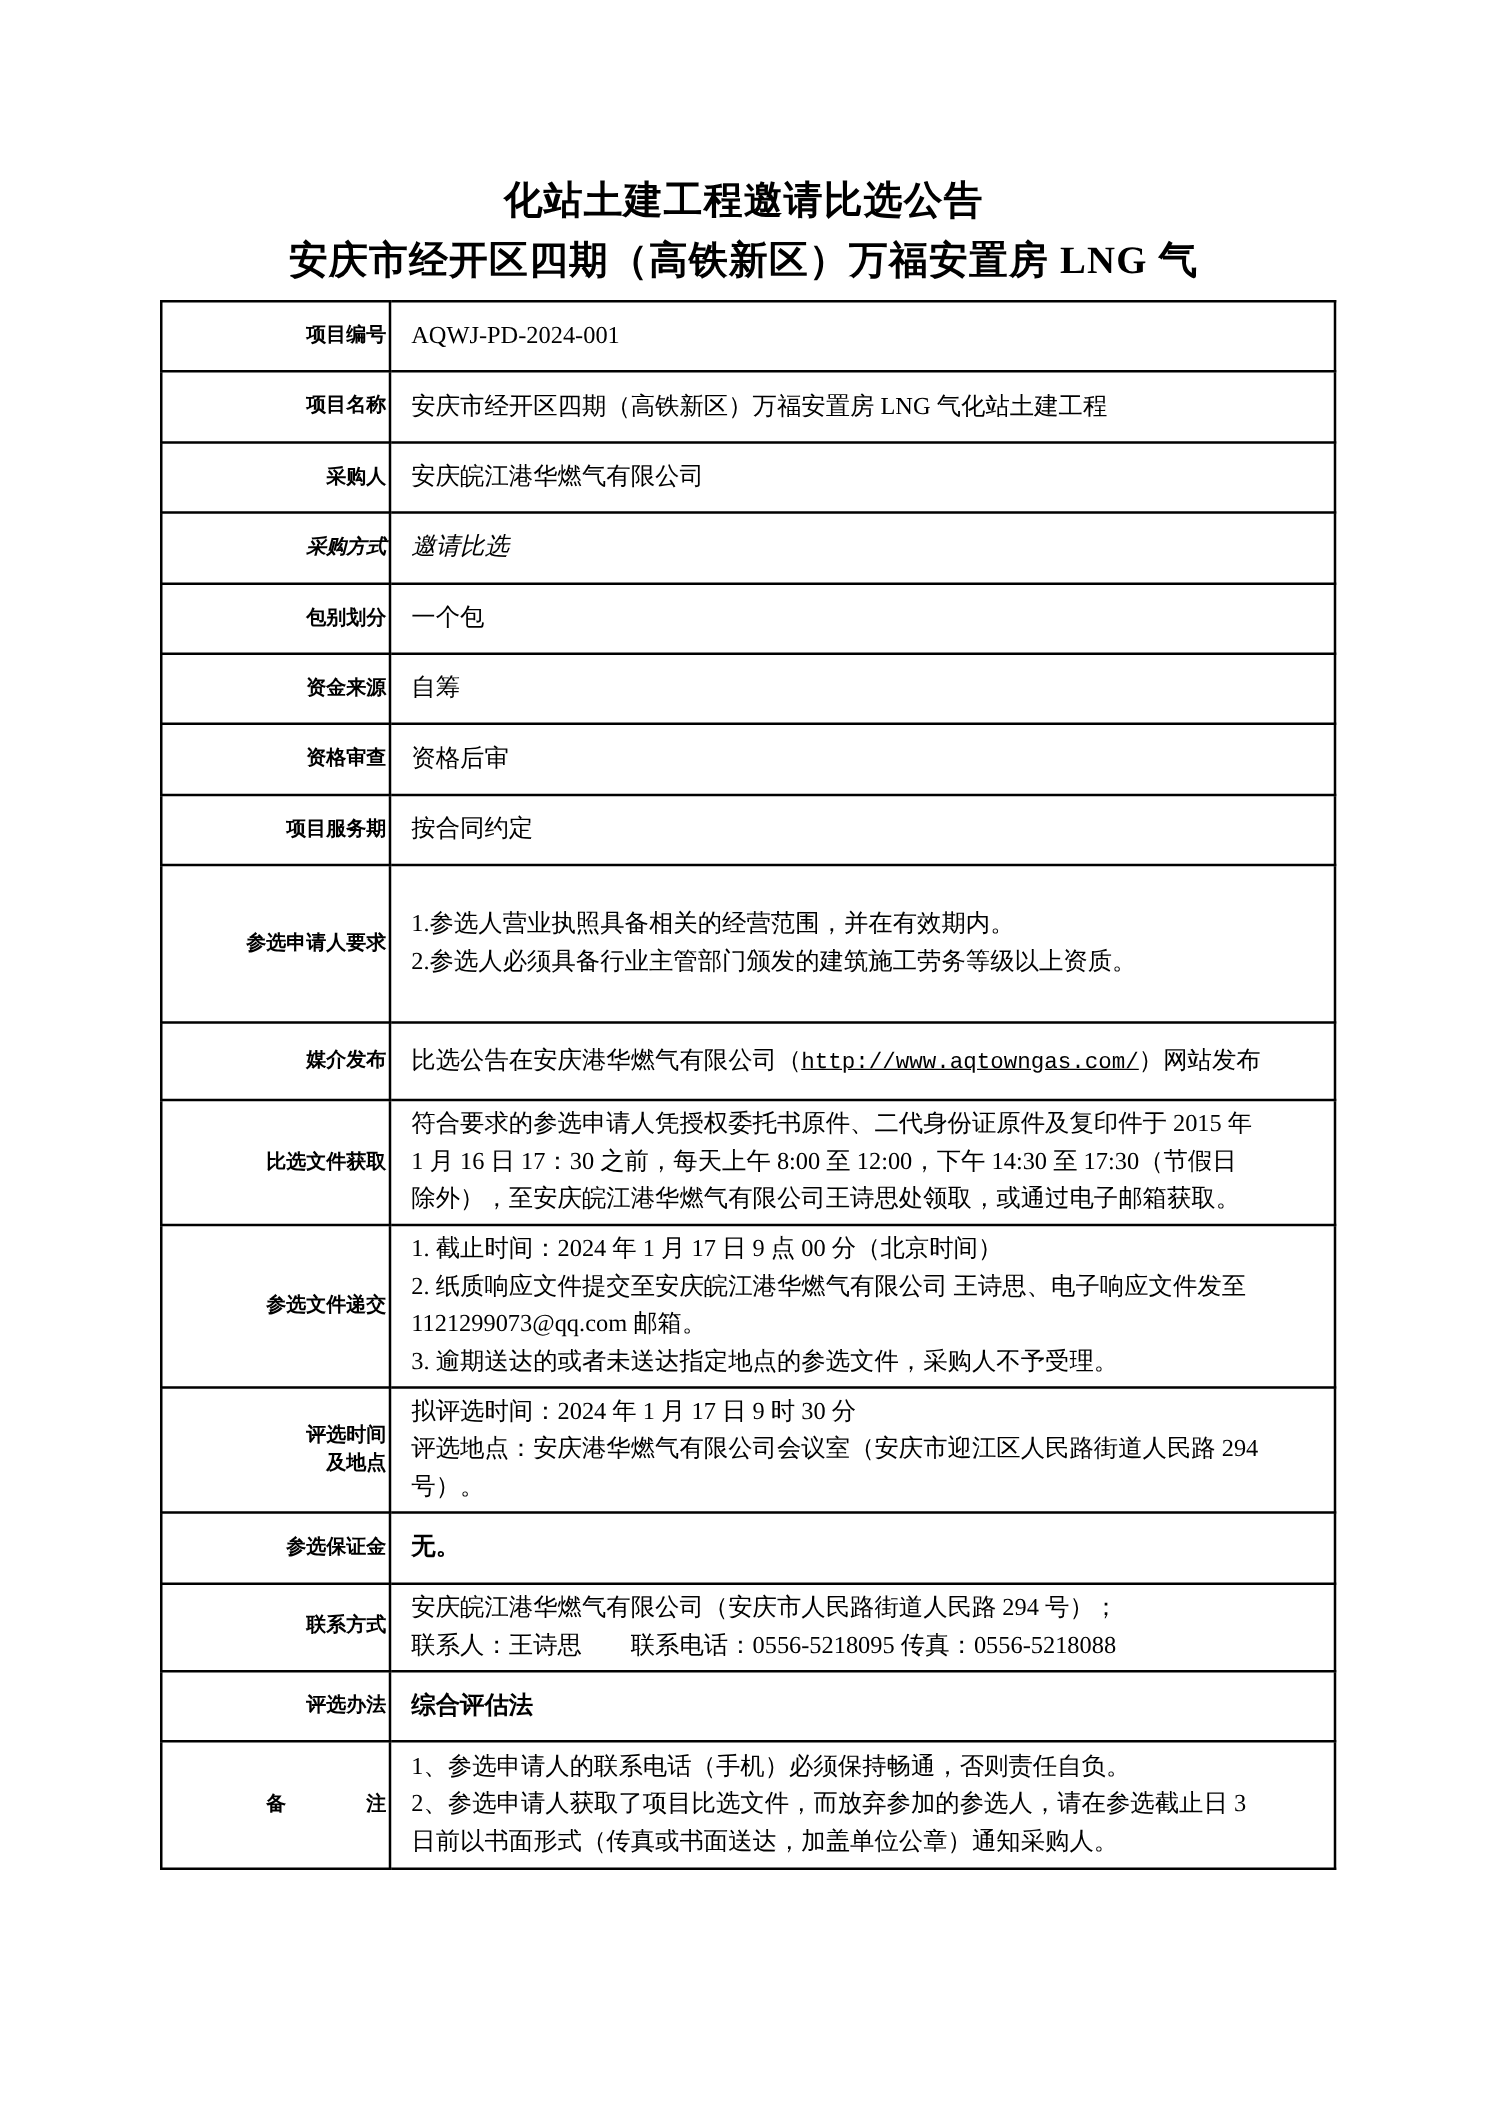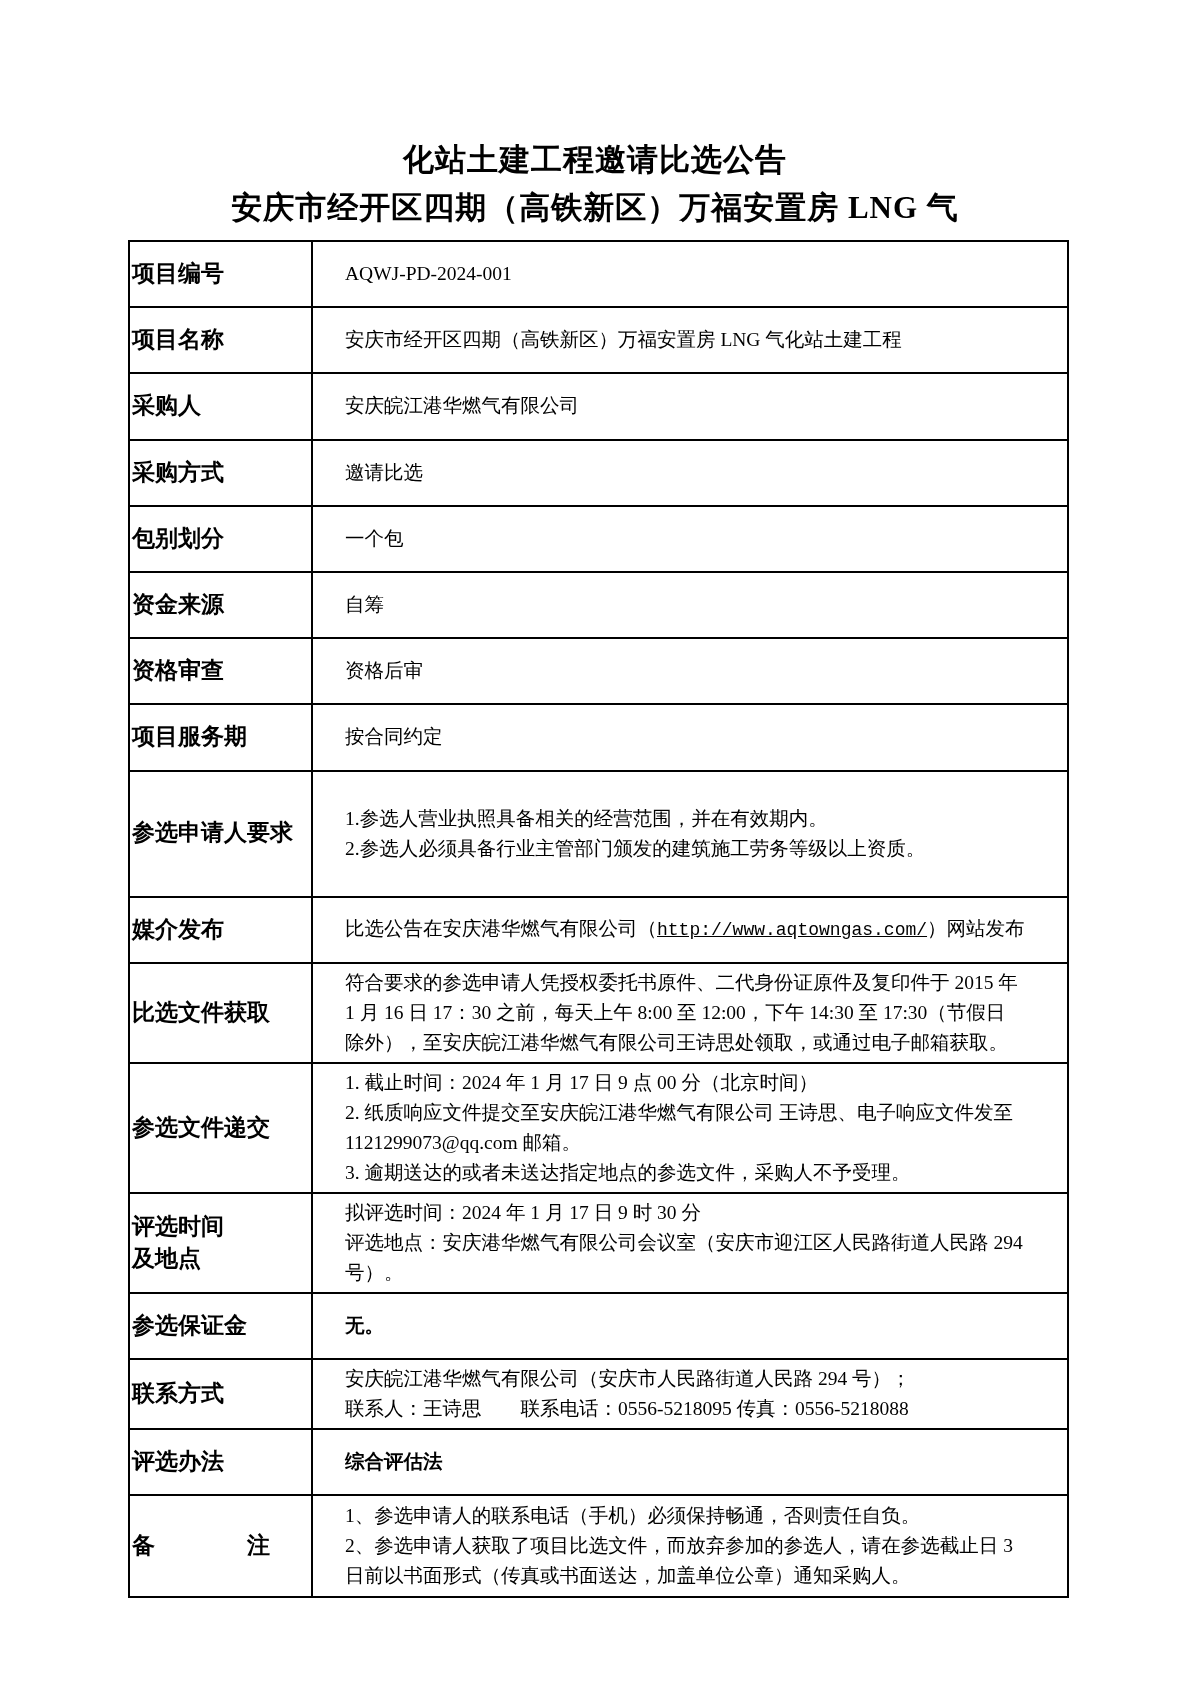--- a/index.html
+++ b/index.html
@@ -26,38 +26,38 @@
     width:941px;
     border-collapse:collapse;
     table-layout:fixed;
   }
   td {
     border:2px solid #000;
     vertical-align:middle;
   }
   td.label {
     width:183px;
-    text-align:left;
+    text-align:right;
     font-weight:bold;
-    font-size:23px;
+    font-size:16px;
     white-space:pre-line;
     line-height:1.4;
     padding:16px 2px;
   }
   td.value {
     font-size:19.5px;
-    padding:4px 6px 4px 32px;
+    padding:4px 6px 4px 16px;
     margin-left:32px;
   }
   .line { line-height:30px; }
   .bold { font-weight:bold; }
   .url  { text-decoration:underline; font-family:"Liberation Mono","DejaVu Sans Mono",monospace; font-size:18px; }
 
   tr.r0  { height:31px; }  tr.r1  { height:31px; }  tr.r2  { height:32px; }
-  tr.r3  { height:34px; }  tr.r4  { height:62px; }  tr.r5  { height:33px; }
+  tr.r3  { height:34px;font-style:italic; }  tr.r4  { height:62px; }  tr.r5  { height:33px; }
   tr.r6  { height:33px; }  tr.r7  { height:33px; }  tr.r8  { height:34px; }
   tr.r9  { height:126px; } tr.r10 { height:62px; }  tr.r11 { height:96px; }
   tr.r12 { height:126px; } tr.r13 { height:98px; }  tr.r14 { height:38px; }
   tr.r15 { height:64px; }  tr.r16 { height:36px; }  tr.r17 { height:102px; }
 </style>
 </head>
 <body>
 
 <div class="page">
 

